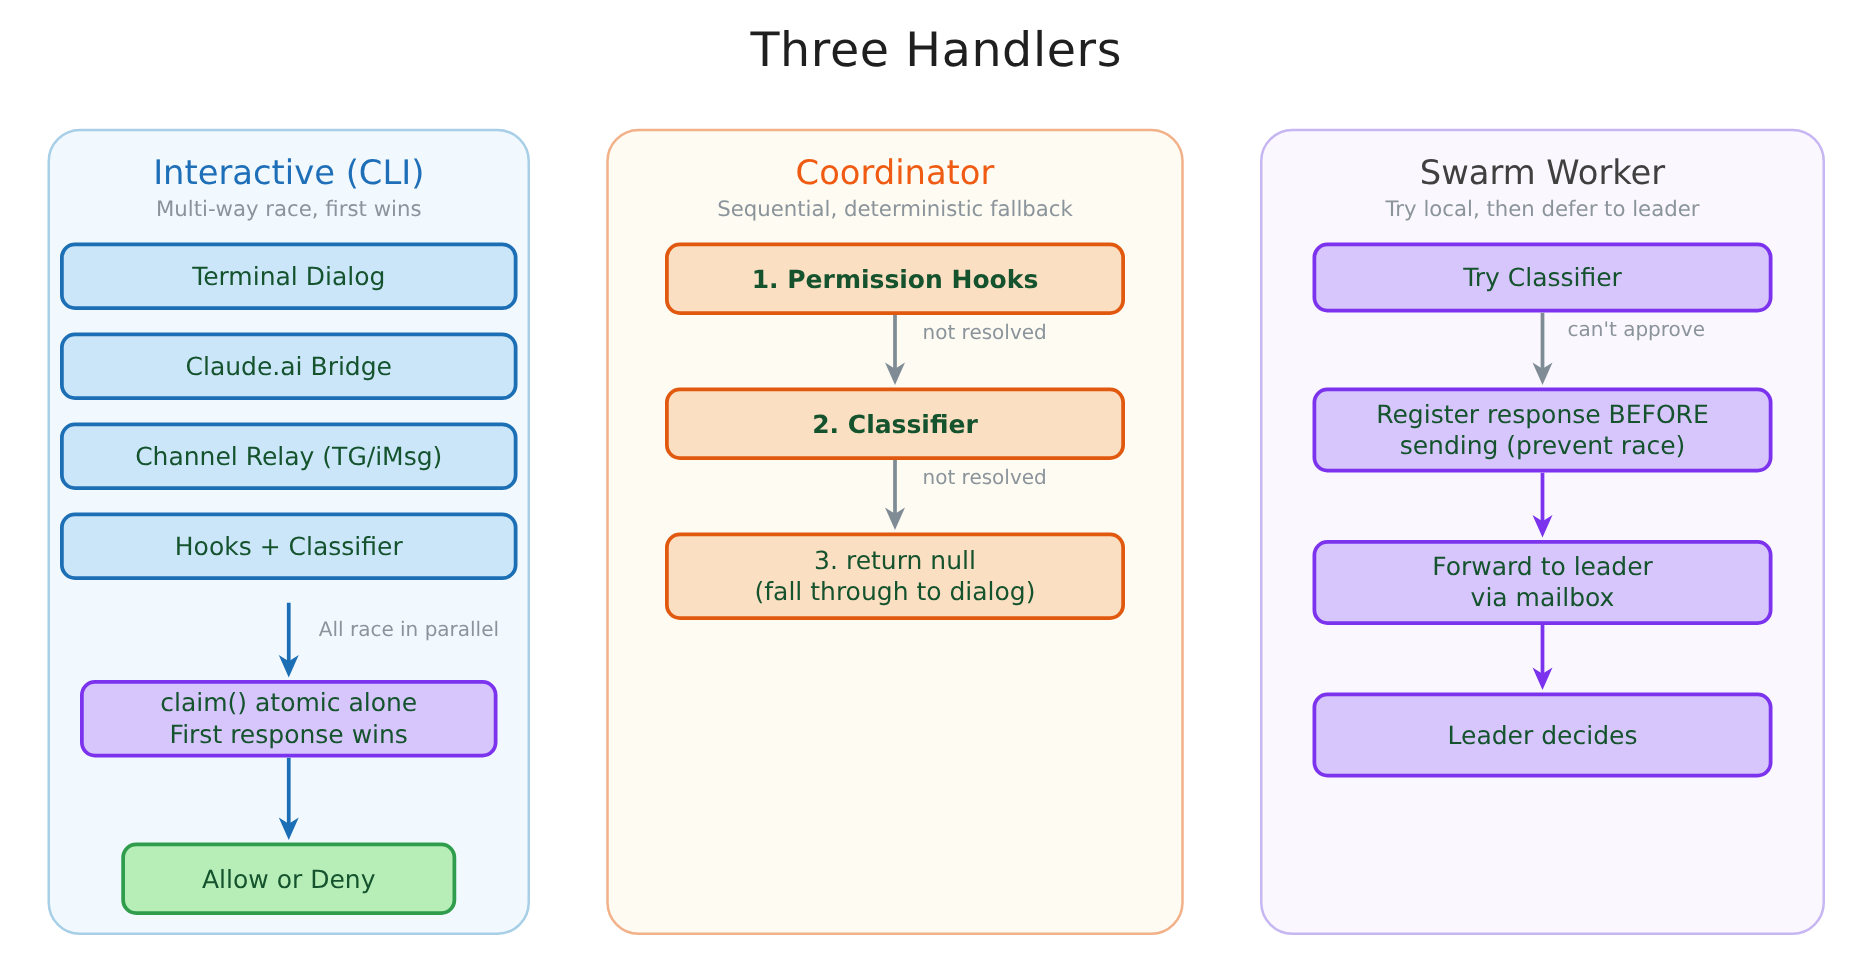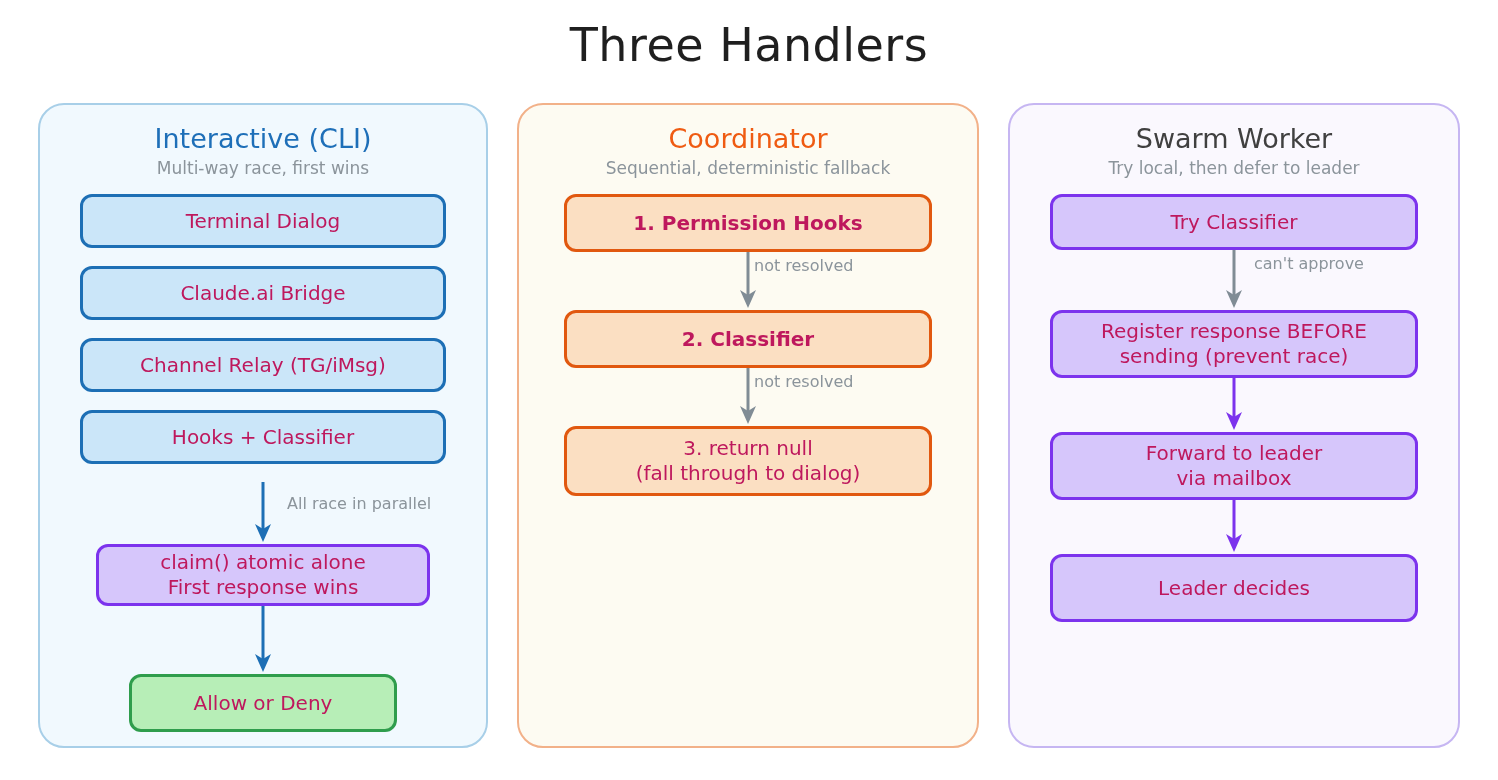--- a/index.html
+++ b/index.html
@@ -20,21 +20,21 @@
     width: 1498px;
     height: 780px;
     box-sizing: border-box;
   }
   .page-title {
     position: absolute;
     top: 18px;
     left: 0;
     width: 1498px;
     text-align: center;
-    font-size: 46px;
+    font-size: 38px;
     font-weight: 400;
     color: #1f1f1f;
     letter-spacing: 0.5px;
   }
   .panels {
     position: absolute;
     top: 103px;
     left: 38px;
     width: 1422px;
     height: 645px;
@@ -47,21 +47,21 @@
     position: relative;
     box-sizing: border-box;
     border-radius: 26px;
     border-width: 2px;
     border-style: solid;
     padding: 18px 16px 18px 16px;
     display: flex;
     flex-direction: column;
     align-items: center;
   }
-  .panel-interactive { width: 450px; background: #f1f9fe; border-color: #a8cfe8; }
+  .panel-interactive { width: 386px; background: #f1f9fe; border-color: #a8cfe8; }
   .panel-coordinator { width: 462px; background: #fdfbf2; border-color: #f2b189; }
   .panel-swarm       { width: 452px; background: #faf8fe; border-color: #c6b6f2; }
 
   .panel-title {
     font-size: 27px;
     font-weight: 400;
     margin: 0 0 4px 0;
     text-align: center;
     line-height: 1.15;
   }
@@ -76,21 +76,21 @@
   .title-orange { color: #ef5b12; }
   .title-purple { color: #404040; }
 
   .node {
     box-sizing: border-box;
     border-radius: 12px;
     border-width: 3px;
     border-style: solid;
     text-align: center;
     font-size: 20px;
-    color: #be185d;
+    color: #14532d;
     line-height: 1.32;
     display: flex;
     align-items: center;
     justify-content: center;
     padding: 24px 10px;
   }
   .node-2line { line-height: 1.28; }
 
   .node-blue   { background: #cbe6f9; border-color: #1d6fb5; }
   .node-orange { background: #fbdfc2; border-color: #e1580f; }
@@ -122,21 +122,21 @@
   }
   .connector svg { display: block; }
   .edge-label {
     position: absolute;
     font-size: 16px;
     color: #8b949b;
     white-space: nowrap;
     line-height: 1;
   }
   .edge-label-c1 { left: 50%; margin-left: 24px; top: 14px; }
-  .edge-label-c2 { left: 50%; margin-left: 6px; top: 6px; }
+  .edge-label-c2 { left: 50%; margin-left: 22px; top: 6px; }
   .edge-label-c3 { left: 50%; margin-left: 20px; top: 6px; }
 </style>
 </head>
 <body>
 
 <div class="diagram">
 
   <div class="page-title">Three Handlers</div>
 
   <div class="panels">

